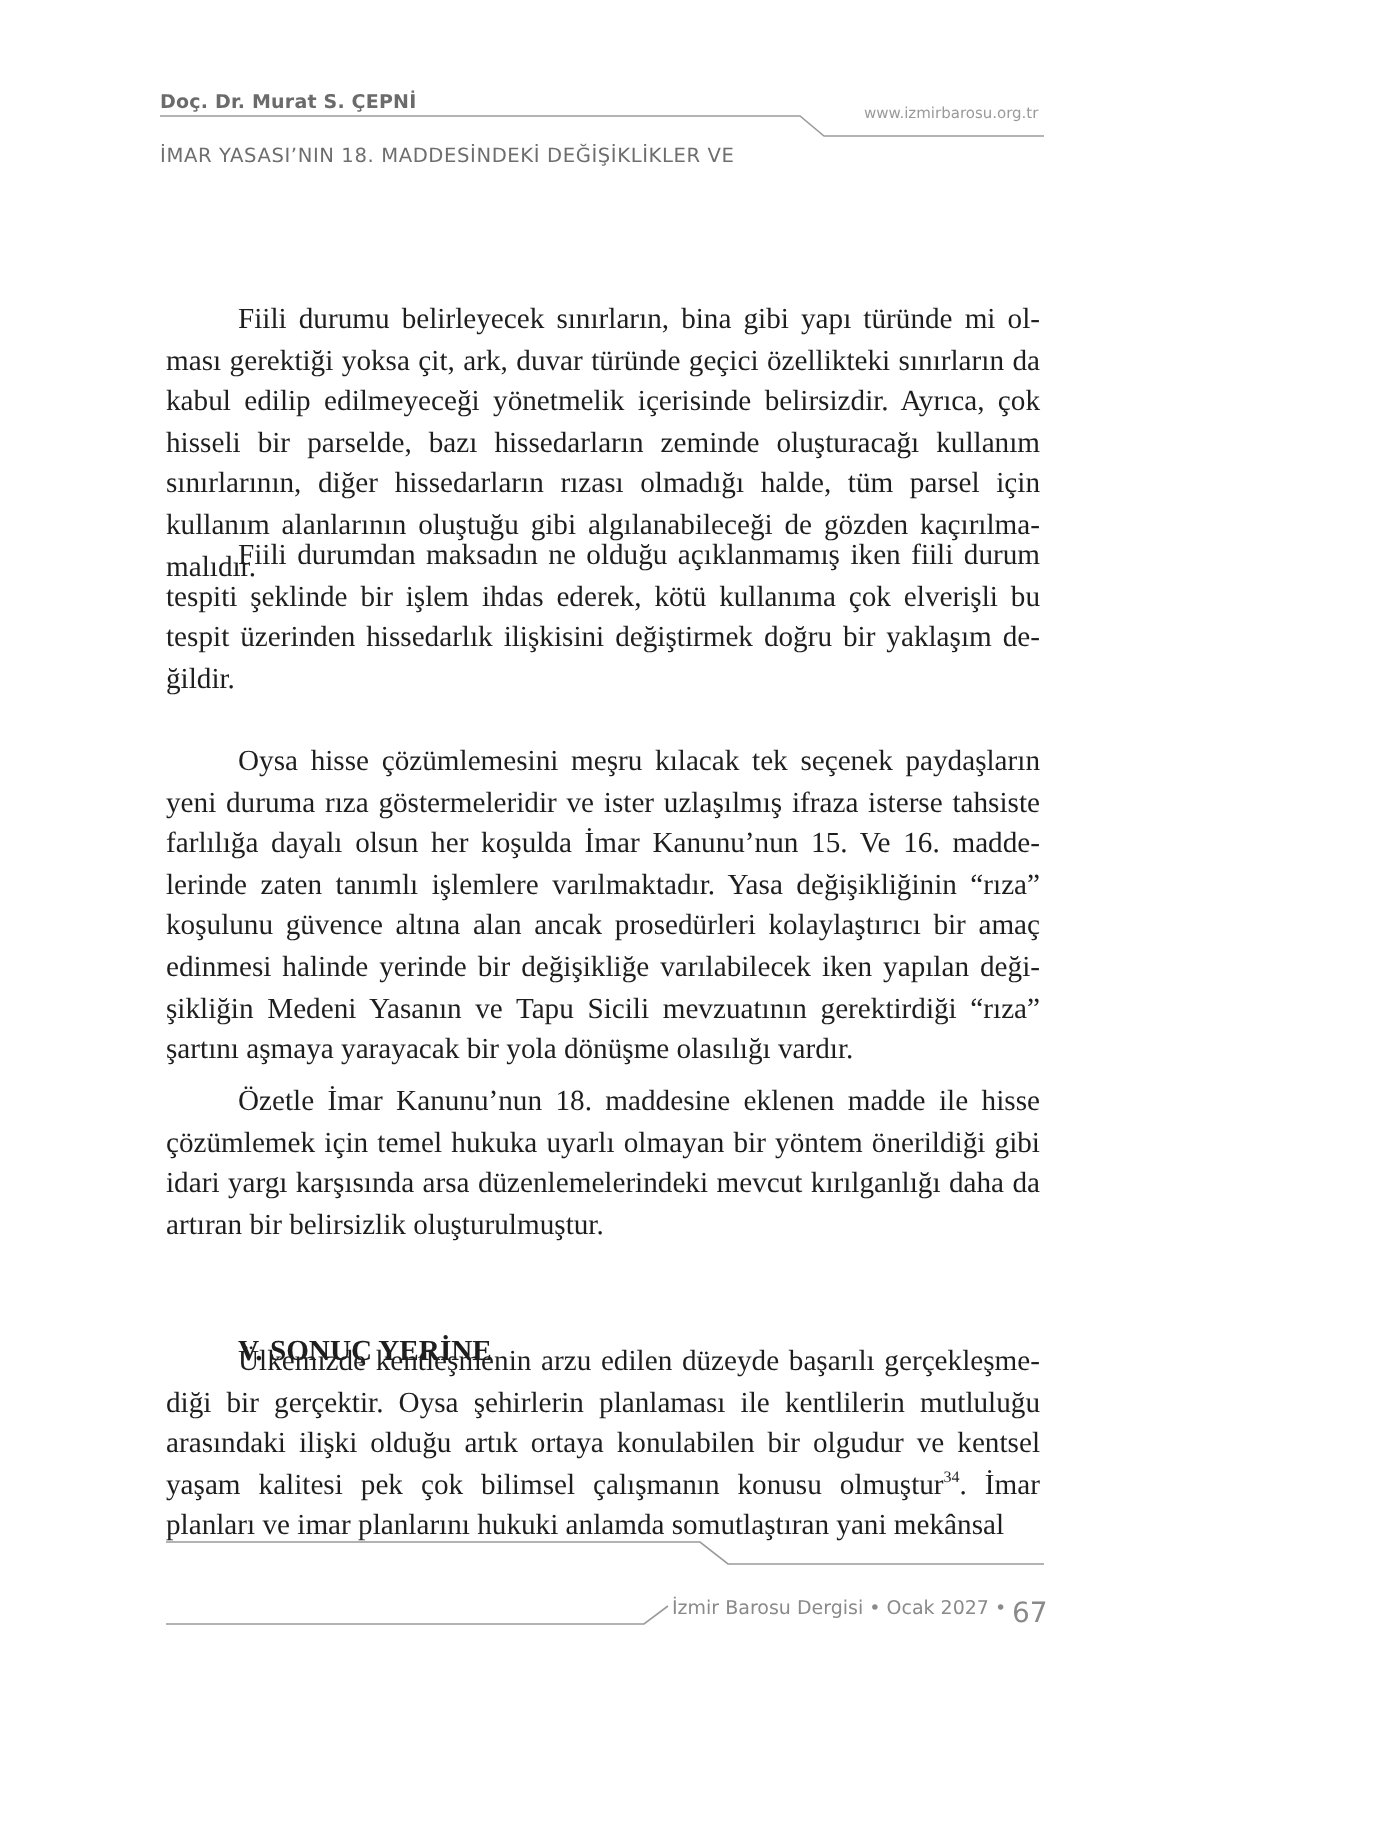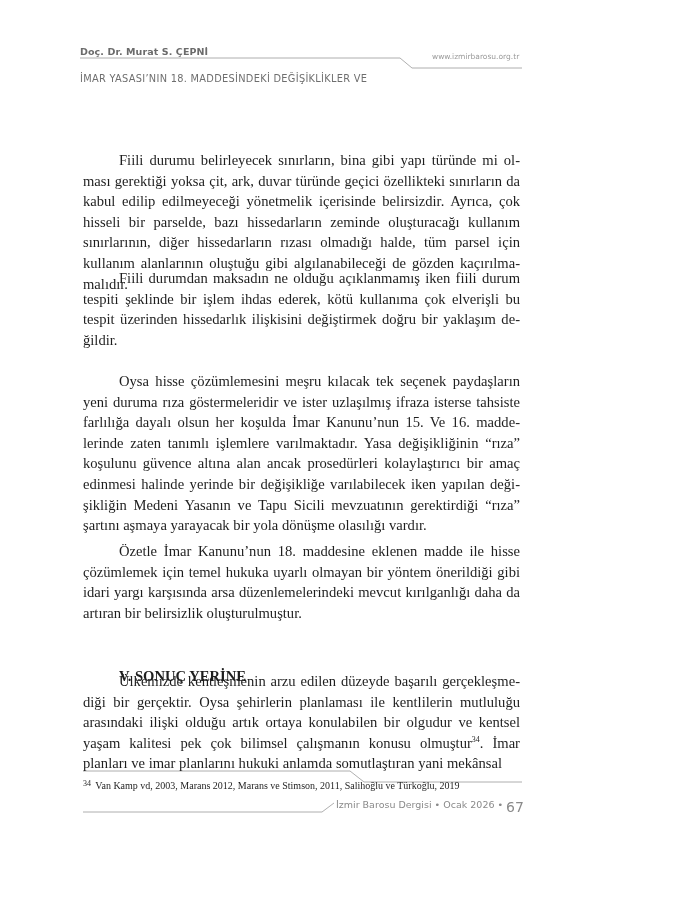--- a/index.html
+++ b/index.html
@@ -55,20 +55,16 @@
   <div class="body-text p4">
     <p>Özetle İmar Kanunu’nun 18. maddesine eklenen madde ile hisse çözümlemek için temel hukuka uyarlı olmayan bir yöntem önerildiği gibi idari yargı karşısında arsa düzenlemelerindeki mevcut kırılganlığı daha da artıran bir belirsizlik oluşturulmuştur.</p>
   </div>
 
   <div class="heading">V. SONUÇ YERİNE</div>
 
   <div class="body-text p5">
     <p><span>Ülkemizde kentleşmenin arzu edilen düzeyde başarılı gerçekleşme­diği bir gerçektir. Oysa şehirlerin planlaması ile kentlilerin mutluluğu arasındaki ilişki olduğu artık ortaya konulabilen bir olgudur ve kentsel yaşam kalitesi pek çok bilimsel çalışmanın konusu olmuştur</span><sup>34</sup><span>. İmar planları ve imar planlarını hukuki anlamda somutlaştıran yani mekânsal</span></p>
   </div>
 
-  <div class="footnote">
-    <span class="fn-num">34</span>
-    <span>Van Kamp vd, 2003, Marans 2012, Marans ve Stimson, 2011, Salihoğlu ve Türkoğlu, 2019</span>
-  </div>
 
-  <div class="footer-text">İzmir Barosu Dergisi • Ocak 2026 •</div>
+  <div class="footer-text">İzmir Barosu Dergisi • Ocak 2027 •</div>
   <div class="page-num">67</div>
 </div>
 
 </body></html>

